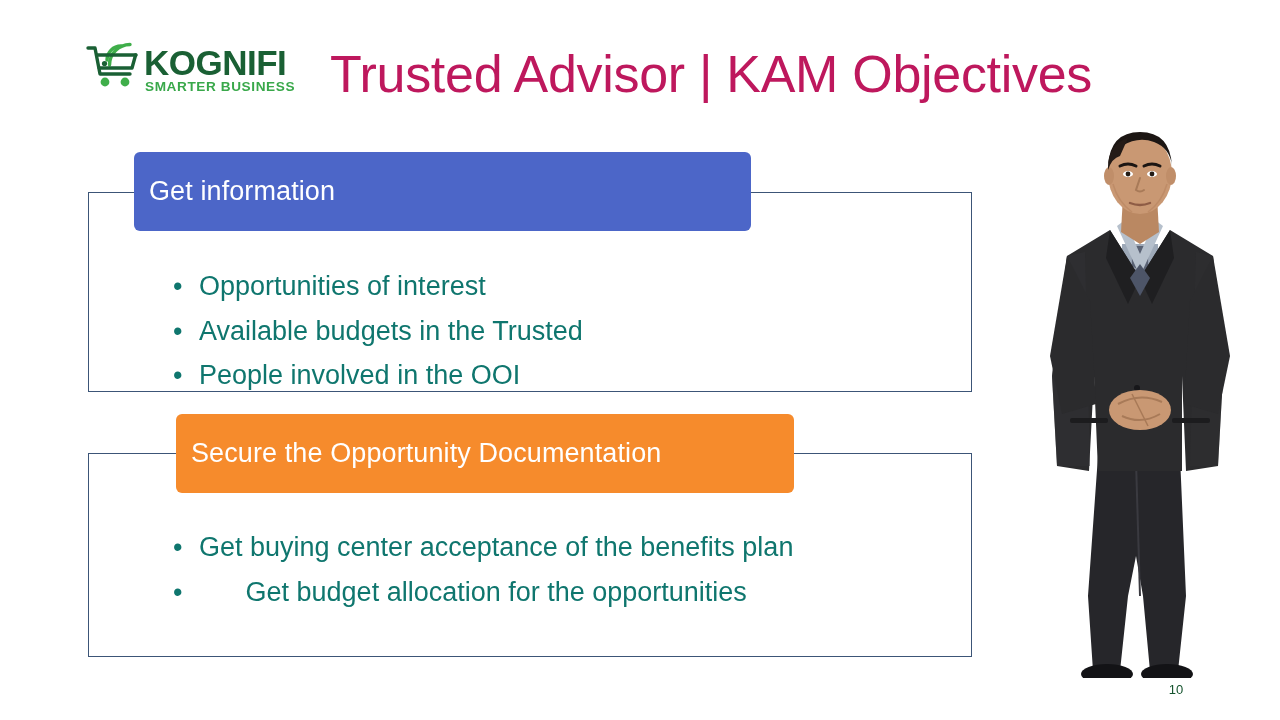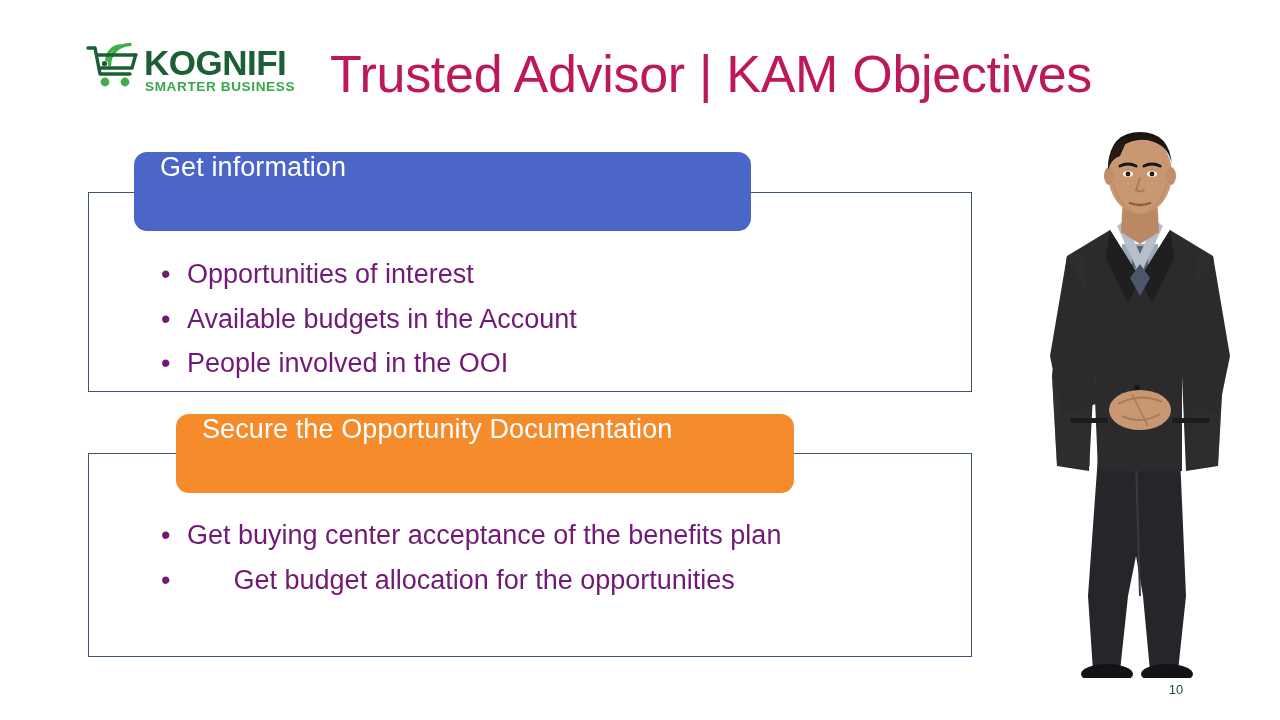--- a/index.html
+++ b/index.html
@@ -45,24 +45,24 @@
     background: transparent;
     box-sizing: border-box;
   }
   #frame-one   { left: 88px;  top: 192px; width: 884px; height: 200px; }
   #frame-two   { left: 88px;  top: 453px; width: 884px; height: 204px; }
 
   
   .banner {
     position: absolute;
     box-sizing: border-box;
-    border-radius: 13px;
+    border-radius: 6px;
     display: flex;
-    align-items: flex-start;
-    padding-left: 26px;
+    align-items: center;
+    padding-left: 15px;
     color: #ffffff;
     font-size: 27px;
     font-weight: 400;
     letter-spacing: 0.1px;
   }
   #banner-get-information {
     left: 134px;
     top: 152px;
     width: 617px;
     height: 79px;
@@ -71,23 +71,23 @@
     left: 134px;
     top: 414px;
     width: 618px;
     height: 79px;
   }
 
   
   .bullet-list {
     position: absolute;
     list-style: none;
-    margin: 4px;
+    margin: 16px;
     padding: 0;
-    color: #701a75;
+    color: #0f766e;
     font-size: 27px;
     line-height: 44.5px;
   }
   #list-get-information     { left: 157px; top: 248px; }
   #list-secure-documentation{ left: 157px; top: 509px; text-align: center; }
   .bullet-list li {
     white-space: nowrap;
     position: relative;
     padding-left: 26px;
   }
@@ -151,21 +151,21 @@
   <div id="slide-title">Trusted Advisor | KAM Objectives</div>
 
   <div class="content-frame" id="frame-one"></div>
 
   <div class="banner" id="banner-get-information" style="background:#4C66C8;">
     <span>Get information</span>
   </div>
 
   <ul class="bullet-list" id="list-get-information">
     <li>Opportunities of interest</li>
-    <li>Available budgets in the Account</li>
+    <li>Available budgets in the Trusted</li>
     <li>People involved in the OOI</li>
   </ul>
 
   <div class="content-frame" id="frame-two"></div>
 
   <div class="banner" id="banner-secure-documentation" style="background:#F68B2C;margin-left:42px;">
     <span>Secure the Opportunity Documentation</span>
   </div>
 
   <ul class="bullet-list" id="list-secure-documentation">

